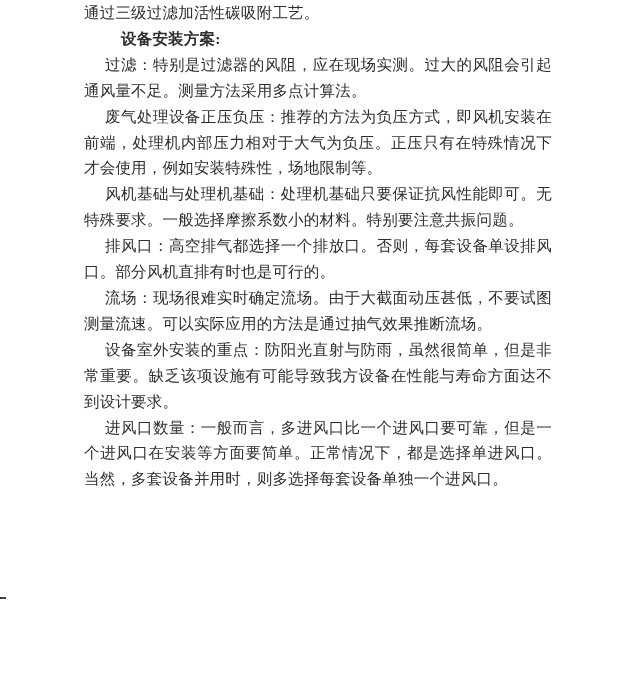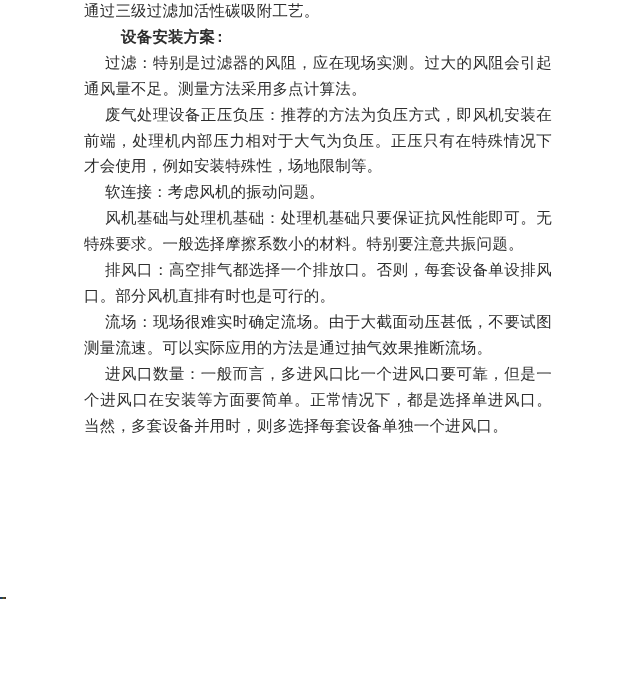--- a/index.html
+++ b/index.html
@@ -6,21 +6,21 @@
     margin: 0;
     padding: 0;
     background: #ffffff;
   }
   .page {
     position: relative;
     width: 634px;
     height: 600px;
     background: #ffffff;
     overflow: hidden;
-    font-family: Liberation Mono, monospace;
+    font-family: Liberation Serif, serif;
   }
   .doc {
     position: absolute;
     left: 84px;
     top: 0;
     width: 468px;
   }
   .doc p {
     margin: 0;
     padding: 0;
@@ -53,20 +53,20 @@
 </style>
 </head>
 <body>
 
 <div class="page">
   <div class="doc">
     <p class="p-continuation">通过三级过滤加活性碳吸附工艺。</p>
     <p class="p-heading">设备安装方案:</p>
     <p class="p-body">过滤：特别是过滤器的风阻，应在现场实测。过大的风阻会引起通风量不足。测量方法采用多点计算法。</p>
     <p class="p-body">废气处理设备正压负压：推荐的方法为负压方式，即风机安装在前端，处理机内部压力相对于大气为负压。正压只有在特殊情况下才会使用，例如安装特殊性，场地限制等。</p>
-    <p class="p-body">软连接：考虑风机的振动问题。</p>
     <p class="p-body">风机基础与处理机基础：处理机基础只要保证抗风性能即可。无特殊要求。一般选择摩擦系数小的材料。特别要注意共振问题。</p>
     <p class="p-body">排风口：高空排气都选择一个排放口。否则，每套设备单设排风口。部分风机直排有时也是可行的。</p>
     <p class="p-body">流场：现场很难实时确定流场。由于大截面动压甚低，不要试图测量流速。可以实际应用的方法是通过抽气效果推断流场。</p>
+    <p class="p-body">设备室外安装的重点：防阳光直射与防雨，虽然很简单，但是非常重要。缺乏该项设施有可能导致我方设备在性能与寿命方面达不到设计要求。</p>
     <p class="p-body">进风口数量：一般而言，多进风口比一个进风口要可靠，但是一个进风口在安装等方面要简单。正常情况下，都是选择单进风口。当然，多套设备并用时，则多选择每套设备单独一个进风口。</p>
   </div>
   <div class="corner-artifact"></div>
 </div>
 
 </body></html>

